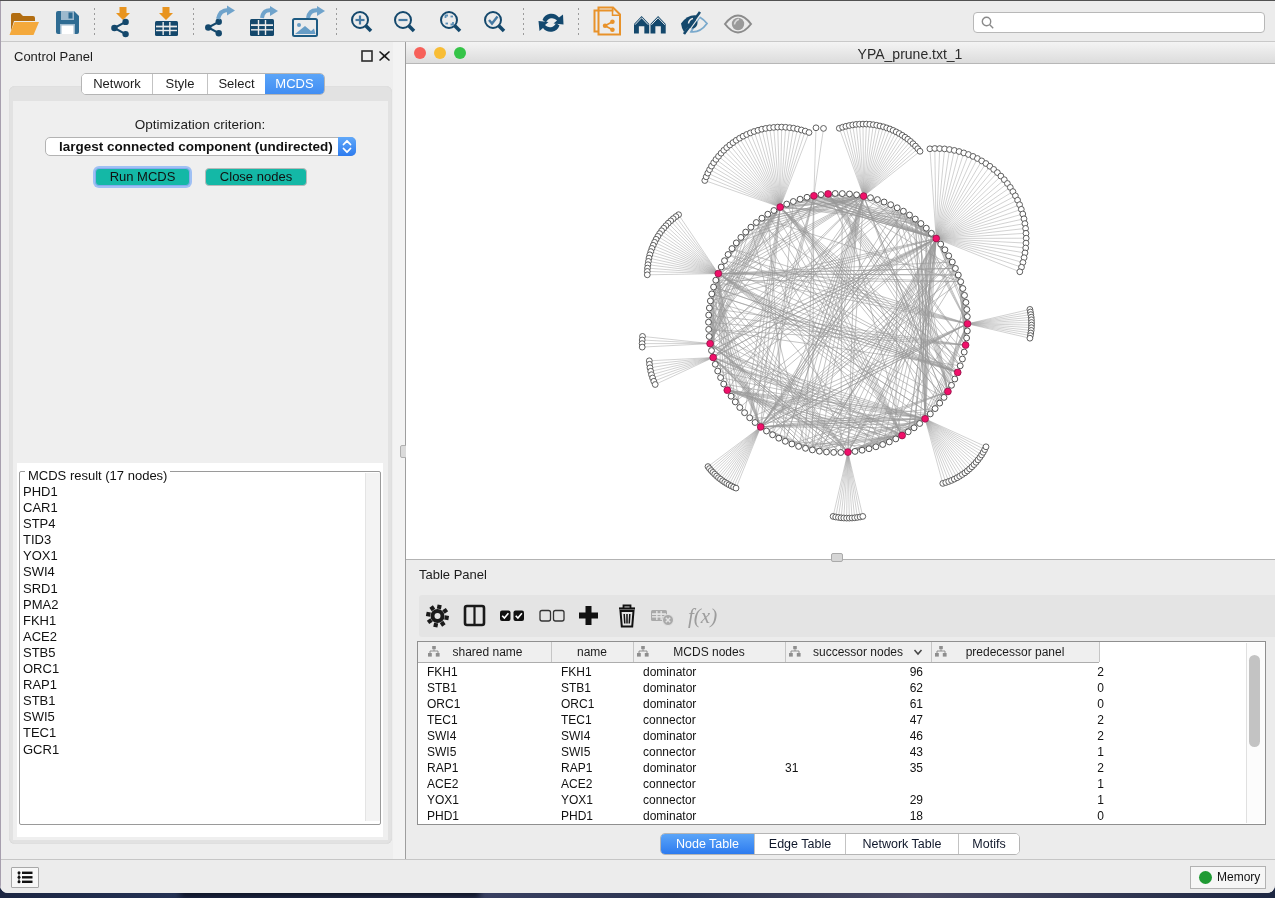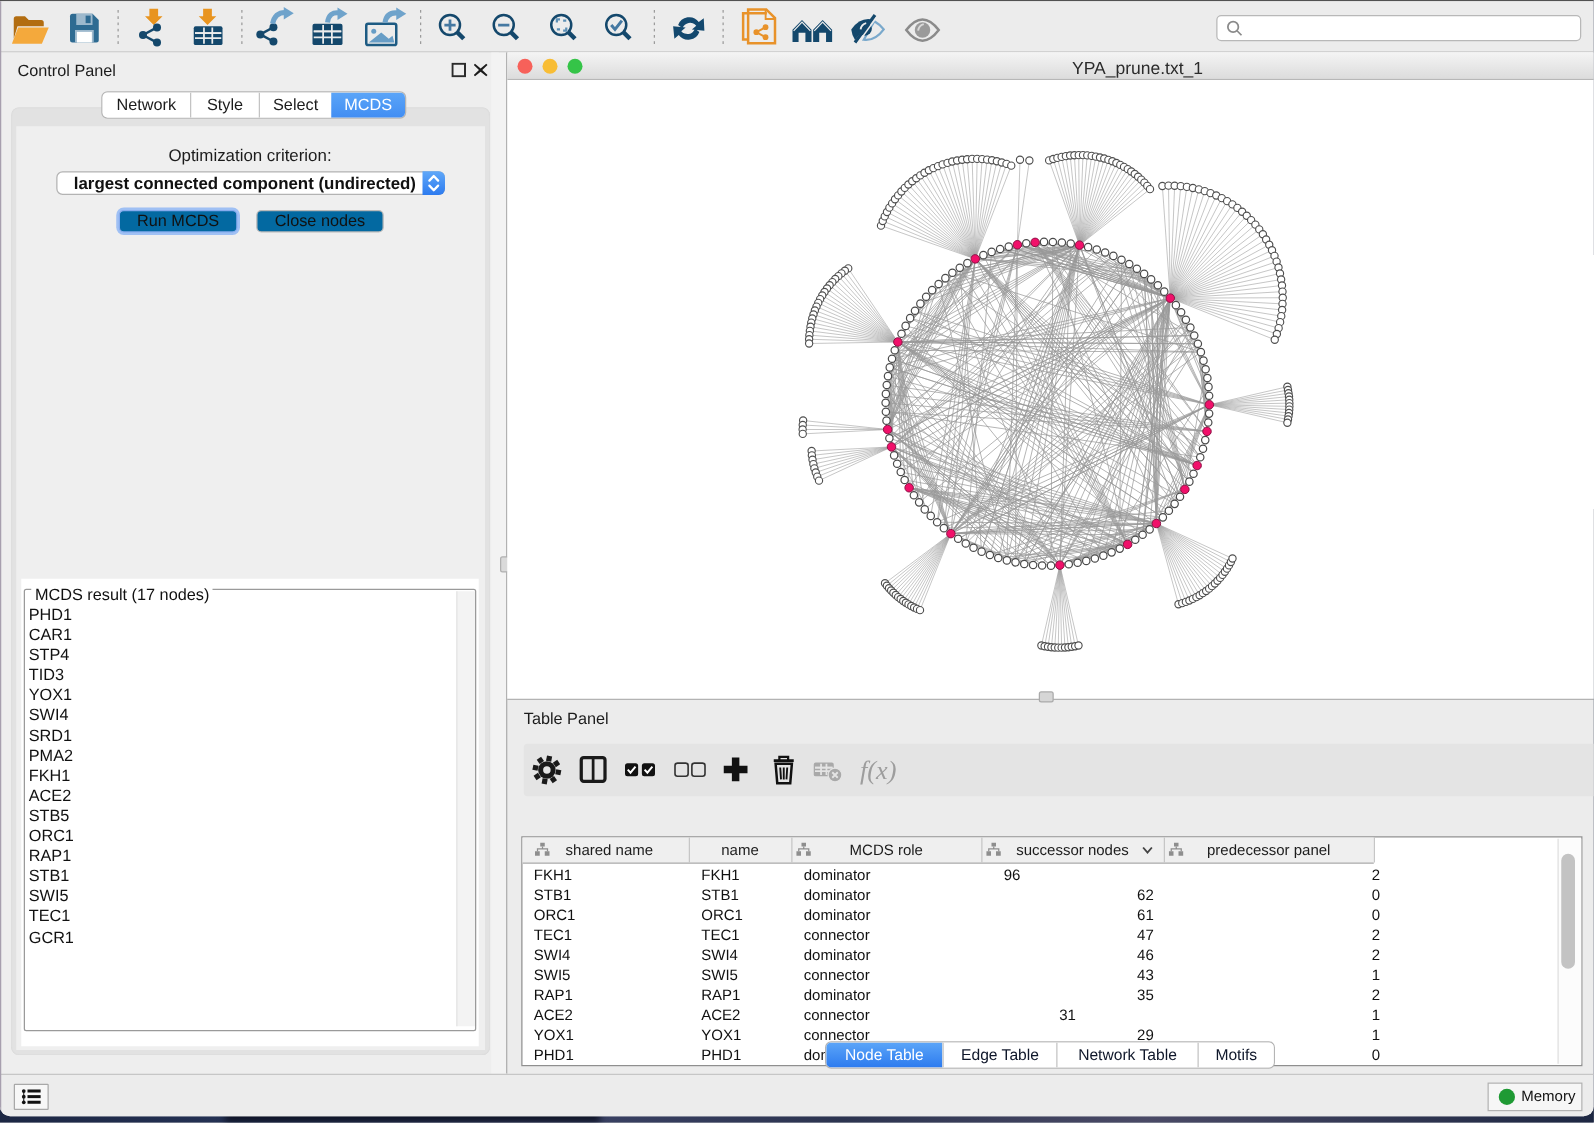--- a/index.html
+++ b/index.html
@@ -31,21 +31,21 @@
 #tabs{position:absolute;left:81px;top:31px;height:20px;z-index:5;display:flex;
  border:1px solid #b5b5b5;border-radius:5px;background:#fff;overflow:hidden;}
 .tab{height:36px;line-height:20px;font-size:13px;color:#1c1c1c;text-align:center;background:#fff;}
 .tab+.tab{border-left:1px solid #c3c3c3;}
 #tab-mcds{background:linear-gradient(#5ba5f8,#2d7bef);color:#fff;border-left:none;}
 #optlabel{position:absolute;left:0px;top:75px;width:400px;text-align:center;font-size:13.5px;color:#1c1c1c;}
 #selbox{position:absolute;left:45px;top:95px;width:296px;height:17px;background:#fff;
  border:1px solid #b3b3b3;border-radius:5px;font-size:13.5px;color:#111;line-height:17px;padding-left:13px;font-weight:bold;}
 #spinner{position:absolute;left:338px;top:95px;width:18px;height:19px;border-radius:0 5px 5px 0;
  background:linear-gradient(#60a8f9,#2d7bef);}
-.btn{position:absolute;top:126px;height:16px;background:#0369a1;border:1px solid #b9b9b9;border-radius:4px;
+.btn{position:absolute;top:126px;height:16px;background:#14b8a6;border:1px solid #b9b9b9;border-radius:4px;
  font-size:13px;color:#111;text-align:center;line-height:16px;}
 #btn-run{left:95px;width:93px;box-shadow:0 0 0 2px rgba(125,172,246,0.7);border-color:#85abed;}
 #btn-close{left:205px;width:100px;}
 
 #mcdsbox{position:absolute;left:17px;top:421px;width:366px;height:374px;background:#fff;}
 #mcdsborder{position:absolute;left:2px;top:8px;width:360px;height:352px;border:1px solid #9a9a9a;border-radius:2px;}
 #mcdstitle{position:absolute;left:8px;top:5px;font-size:13px;color:#111;background:#fff;padding:0 3px;}
 #mcdslist{position:absolute;left:6px;top:21px;font-size:13px;color:#111;line-height:16.1px;}
 #mcdstrack{position:absolute;left:348px;top:10px;width:15px;height:348px;background:#f3f3f3;border-left:1px solid #e4e4e4;}
 
@@ -57,21 +57,21 @@
 #netview{position:absolute;left:406px;top:42px;width:869px;height:517px;background:#fff;}
 #nettitle{position:absolute;left:0;top:0;width:869px;height:21px;
  background:linear-gradient(#f4f4f4,#dcdcdc);border-bottom:1px solid #b7b7b7;}
 #nettitle .t{position:absolute;left:0;top:3.5px;width:1008px;text-align:center;font-size:14px;color:#2b2b2b;}
 .light{position:absolute;top:5px;width:12px;height:12px;border-radius:50%;}
 #canvas{position:absolute;left:0;top:22px;width:869px;height:495px;background:#fff;overflow:hidden;}
 
 #tablepanel{position:absolute;left:406px;top:560px;width:869px;height:299px;background:#ececec;}
 #tp-title{position:absolute;left:13px;top:7px;font-size:13px;color:#1c1c1c;}
 #tp-toolbar{position:absolute;left:13px;top:35px;width:1249px;height:42px;background:#e4e4e4;border-radius:3px;}
-#tbl{position:absolute;left:11px;top:81px;width:847px;height:182px;background:#fff;border:1px solid #8f8f8f;margin-top:28px;}
+#tbl{position:absolute;left:11px;top:81px;width:847px;height:182px;background:#fff;border:1px solid #8f8f8f;}
 #thead{position:absolute;left:0;top:0;width:681px;height:20px;background:#efefef;border-bottom:1px solid #adadad;}
 .hcell{position:absolute;top:0;height:20px;border-right:1px solid #c6c6c6;}
 .hlab{position:absolute;top:3px;width:100%;text-align:center;font-size:12px;color:#1c1c1c;}
 .hicon{position:absolute;top:4px;}
 .trow{position:absolute;font-size:12px;color:#111;height:16px;line-height:16px;white-space:pre;}
 #tscroll{position:absolute;left:828px;top:1px;width:18px;height:180px;background:#fcfcfc;border-left:1px solid #e0e0e0;}
 #tthumb{position:absolute;left:2px;top:12px;width:11px;height:92px;background:#c3c3c3;border-radius:6px;}
 
 #btabs{position:absolute;left:254px;top:273px;height:20px;display:flex;border:1px solid #b5b5b5;
  border-radius:5px;background:#fff;overflow:hidden;z-index:5;}
@@ -1241,21 +1241,21 @@
               </g>
 <g stroke="#8e8e8e" stroke-width="1" fill="none">
                 <path d="M2 7 L2 5 L10 5 L10 7 M6 3.2 L6 5"></path>
               </g>
 </svg>
           </div>
 <div class="hcell" style="left:133px;width:82px">
             <div class="hlab">name</div>
           </div>
 <div class="hcell" style="left:215px;width:152px">
-            <div class="hlab">MCDS role</div>
+            <div class="hlab">MCDS nodes</div>
             <svg class="hicon" style="left:4px" width="12" height="11" viewBox="0 0 12 11">
 <g fill="#8e8e8e">
                 <rect x="4.2" y="0" width="3.6" height="3.2"></rect>
                 <rect x="0" y="7" width="3.8" height="3.6"></rect>
                 <rect x="7.8" y="7" width="3.8" height="3.6"></rect>
               </g>
 <g stroke="#8e8e8e" stroke-width="1" fill="none">
                 <path d="M2 7 L2 5 L10 5 L10 7 M6 3.2 L6 5"></path>
               </g>
 </svg>
@@ -1286,21 +1286,21 @@
               </g>
 <g stroke="#8e8e8e" stroke-width="1" fill="none">
                 <path d="M2 7 L2 5 L10 5 L10 7 M6 3.2 L6 5"></path>
               </g>
 </svg>
           </div>
         </div>
       <div class="trow" style="left:9px;top:22px;width:120px">FKH1</div>
 <div class="trow" style="left:143px;top:22px;width:70px">FKH1</div>
 <div class="trow" style="left:225px;top:22px;width:140px">dominator</div>
-<div class="trow" style="left:385px;top:22px;width:138px;text-align:left">96</div>
+<div class="trow" style="left:367px;top:22px;width:138px;text-align:right">96</div>
 <div class="trow" style="left:513px;top:22px;width:173px;text-align:right">2</div>
 <div class="trow" style="left:9px;top:38px;width:120px">STB1</div>
 <div class="trow" style="left:143px;top:38px;width:70px">STB1</div>
 <div class="trow" style="left:225px;top:38px;width:140px">dominator</div>
 <div class="trow" style="left:367px;top:38px;width:138px;text-align:right">62</div>
 <div class="trow" style="left:513px;top:38px;width:173px;text-align:right">0</div>
 <div class="trow" style="left:9px;top:54px;width:120px">ORC1</div>
 <div class="trow" style="left:143px;top:54px;width:70px">ORC1</div>
 <div class="trow" style="left:225px;top:54px;width:140px">dominator</div>
 <div class="trow" style="left:367px;top:54px;width:138px;text-align:right">61</div>
@@ -1321,21 +1321,21 @@
 <div class="trow" style="left:367px;top:102px;width:138px;text-align:right">43</div>
 <div class="trow" style="left:513px;top:102px;width:173px;text-align:right">1</div>
 <div class="trow" style="left:9px;top:118px;width:120px">RAP1</div>
 <div class="trow" style="left:143px;top:118px;width:70px">RAP1</div>
 <div class="trow" style="left:225px;top:118px;width:140px">dominator</div>
 <div class="trow" style="left:367px;top:118px;width:138px;text-align:right">35</div>
 <div class="trow" style="left:513px;top:118px;width:173px;text-align:right">2</div>
 <div class="trow" style="left:9px;top:134px;width:120px">ACE2</div>
 <div class="trow" style="left:143px;top:134px;width:70px">ACE2</div>
 <div class="trow" style="left:225px;top:134px;width:140px">connector</div>
-<div class="trow" style="left:367px;top:134px;width:138px;text-align:center">31</div>
+<div class="trow" style="left:367px;top:118px;width:138px;text-align:left">31</div>
 <div class="trow" style="left:513px;top:134px;width:173px;text-align:right">1</div>
 <div class="trow" style="left:9px;top:150px;width:120px">YOX1</div>
 <div class="trow" style="left:143px;top:150px;width:70px">YOX1</div>
 <div class="trow" style="left:225px;top:150px;width:140px">connector</div>
 <div class="trow" style="left:367px;top:150px;width:138px;text-align:right">29</div>
 <div class="trow" style="left:513px;top:150px;width:173px;text-align:right">1</div>
 <div class="trow" style="left:9px;top:166px;width:120px">PHD1</div>
 <div class="trow" style="left:143px;top:166px;width:70px">PHD1</div>
 <div class="trow" style="left:225px;top:166px;width:140px">dominator</div>
 <div class="trow" style="left:367px;top:166px;width:138px;text-align:right">18</div>

